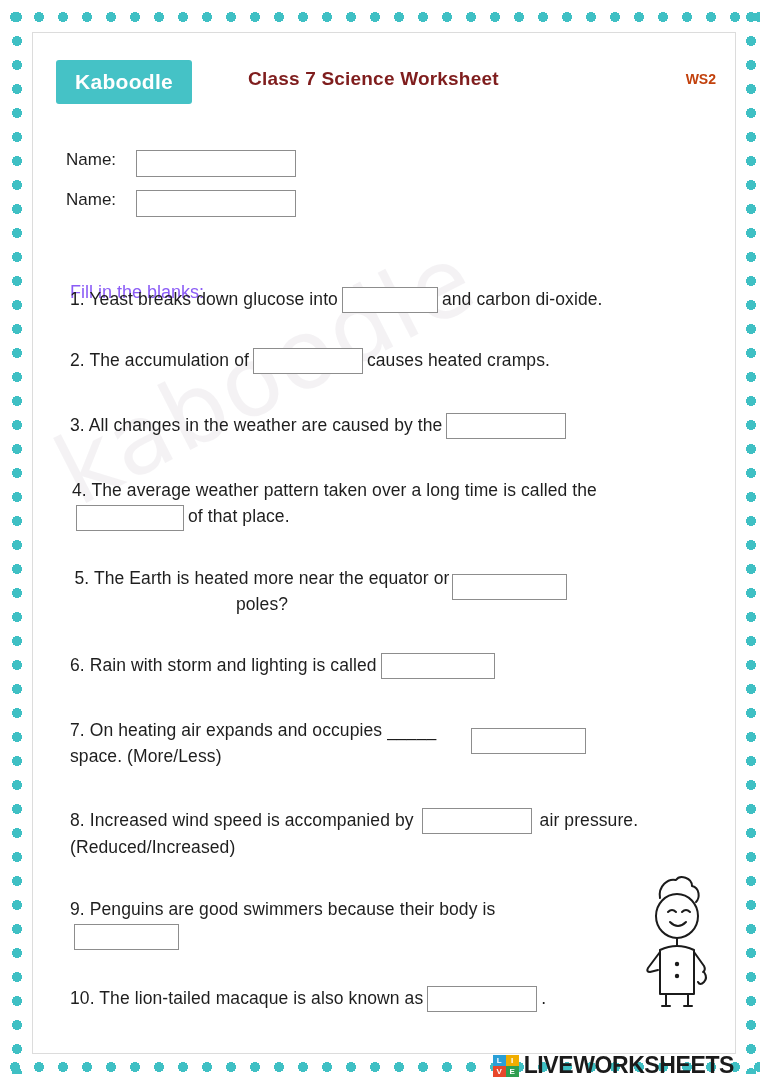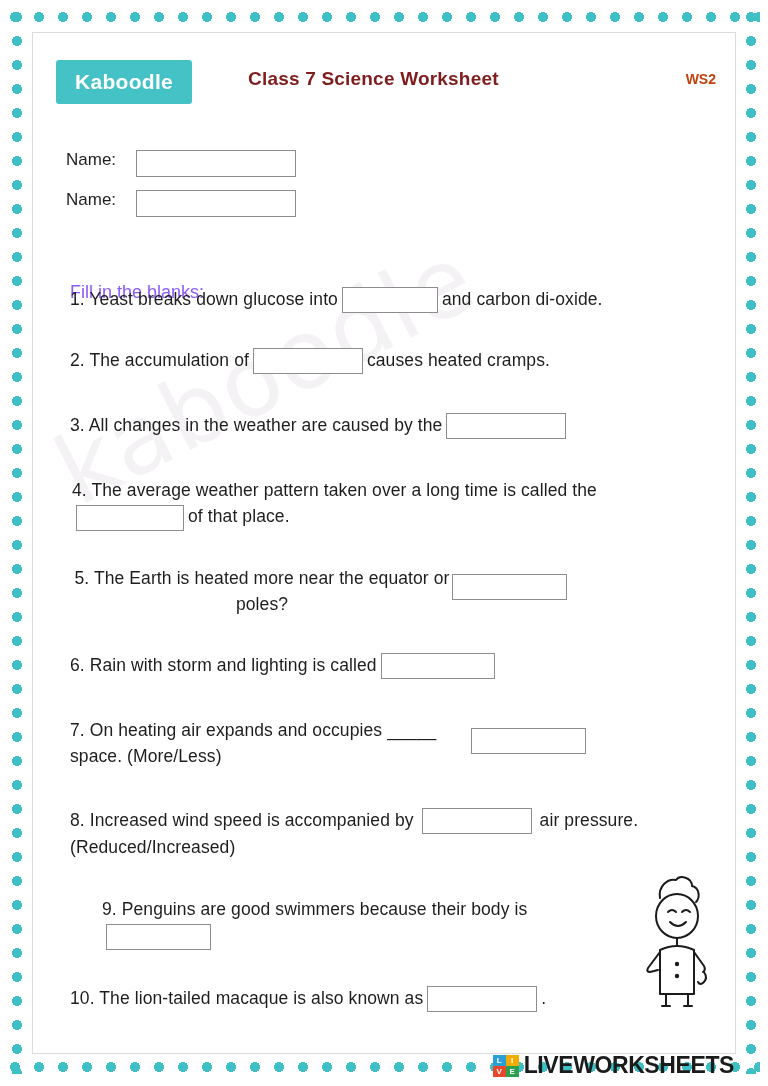--- a/index.html
+++ b/index.html
@@ -262,21 +262,21 @@
 
   <div class="q" style="left:70px; top:717px; width:400px;">
     <span>7. On heating air expands and occupies _____ space. (More/Less)</span>
   </div>
   <span class="blank" style="position:absolute; left:471px; top:728px; width:115px;"></span>
 
   <div class="q" style="left:70px; top:807px; width:640px;">
     <span>8. Increased wind speed is accompanied by</span><span class="blank" style="width:110px; margin:0 8px;"></span><span>air pressure. (Reduced/Increased)</span>
   </div>
 
-  <div class="q" style="left:70px; top:896px; width:430px;margin-left:32px;">
+  <div class="q" style="left:70px; top:896px; width:430px;">
     <span>9. Penguins are good swimmers because their body is</span><span class="blank" style="width:105px;"></span>
   </div>
 
   <div class="q" style="left:70px; top:985px; width:640px;">
     <span>10. The lion-tailed macaque is also known as</span><span class="blank" style="width:110px;"></span><span>.</span>
   </div>
 
   <svg class="boy" viewBox="0 0 96 136">
     <g fill="none" stroke="#1b1b1b" stroke-width="2" stroke-linecap="round" stroke-linejoin="round">
       <path d="M30 26 C28 14, 38 6, 46 8 C50 2, 62 6, 62 14 C70 16, 70 26, 66 30"></path>

